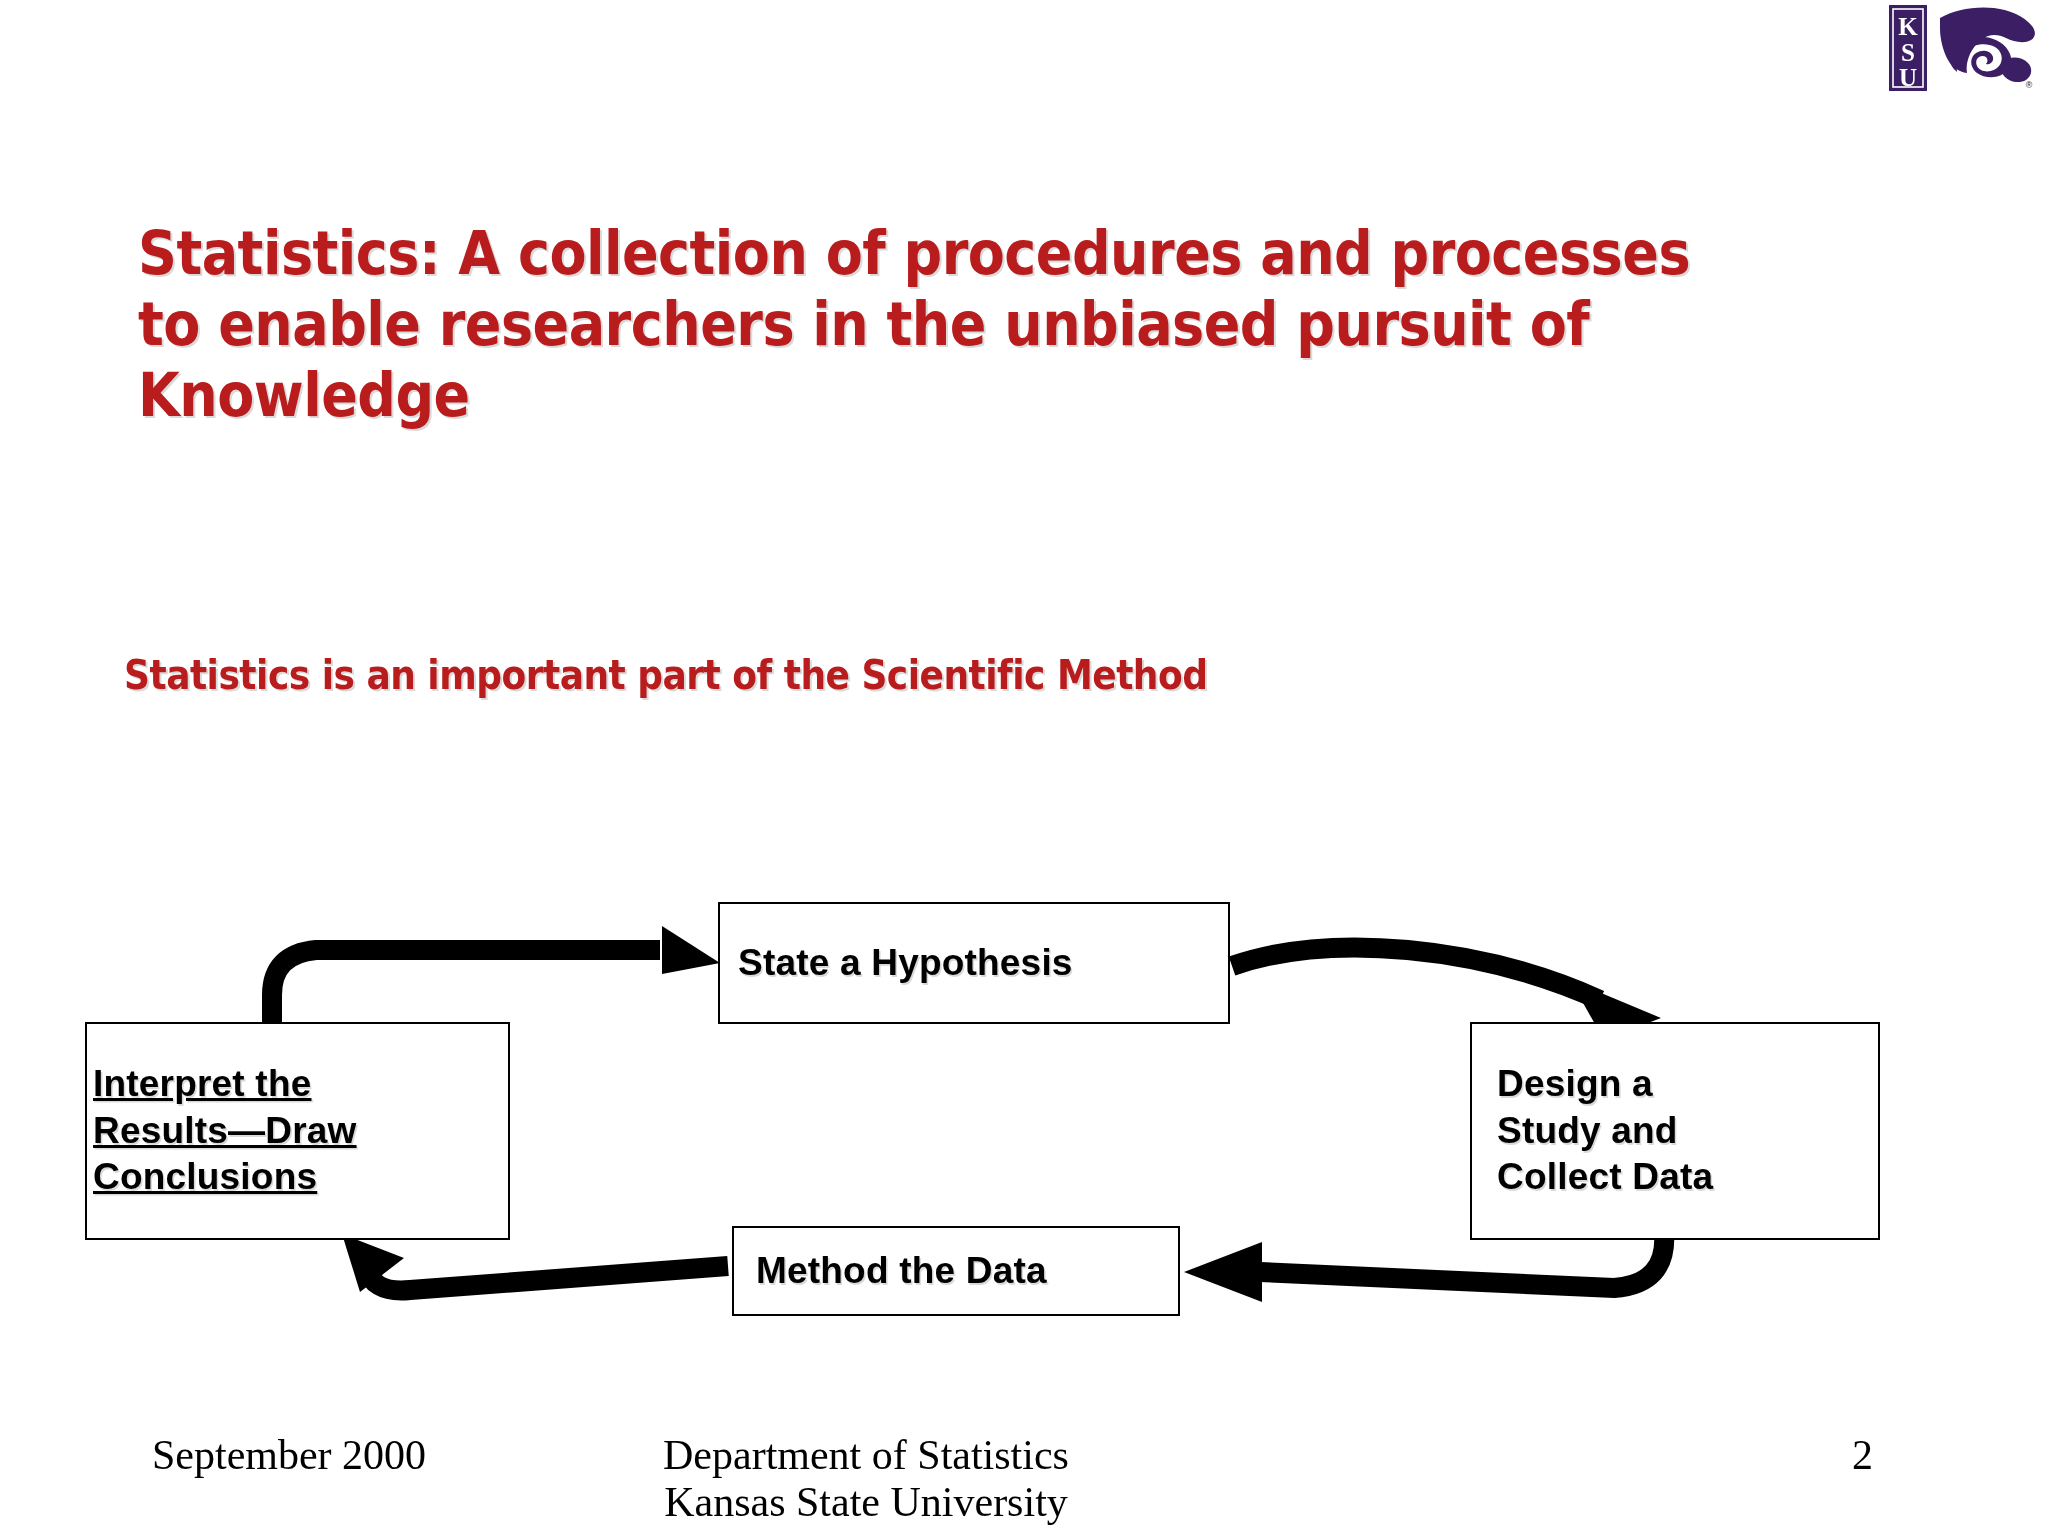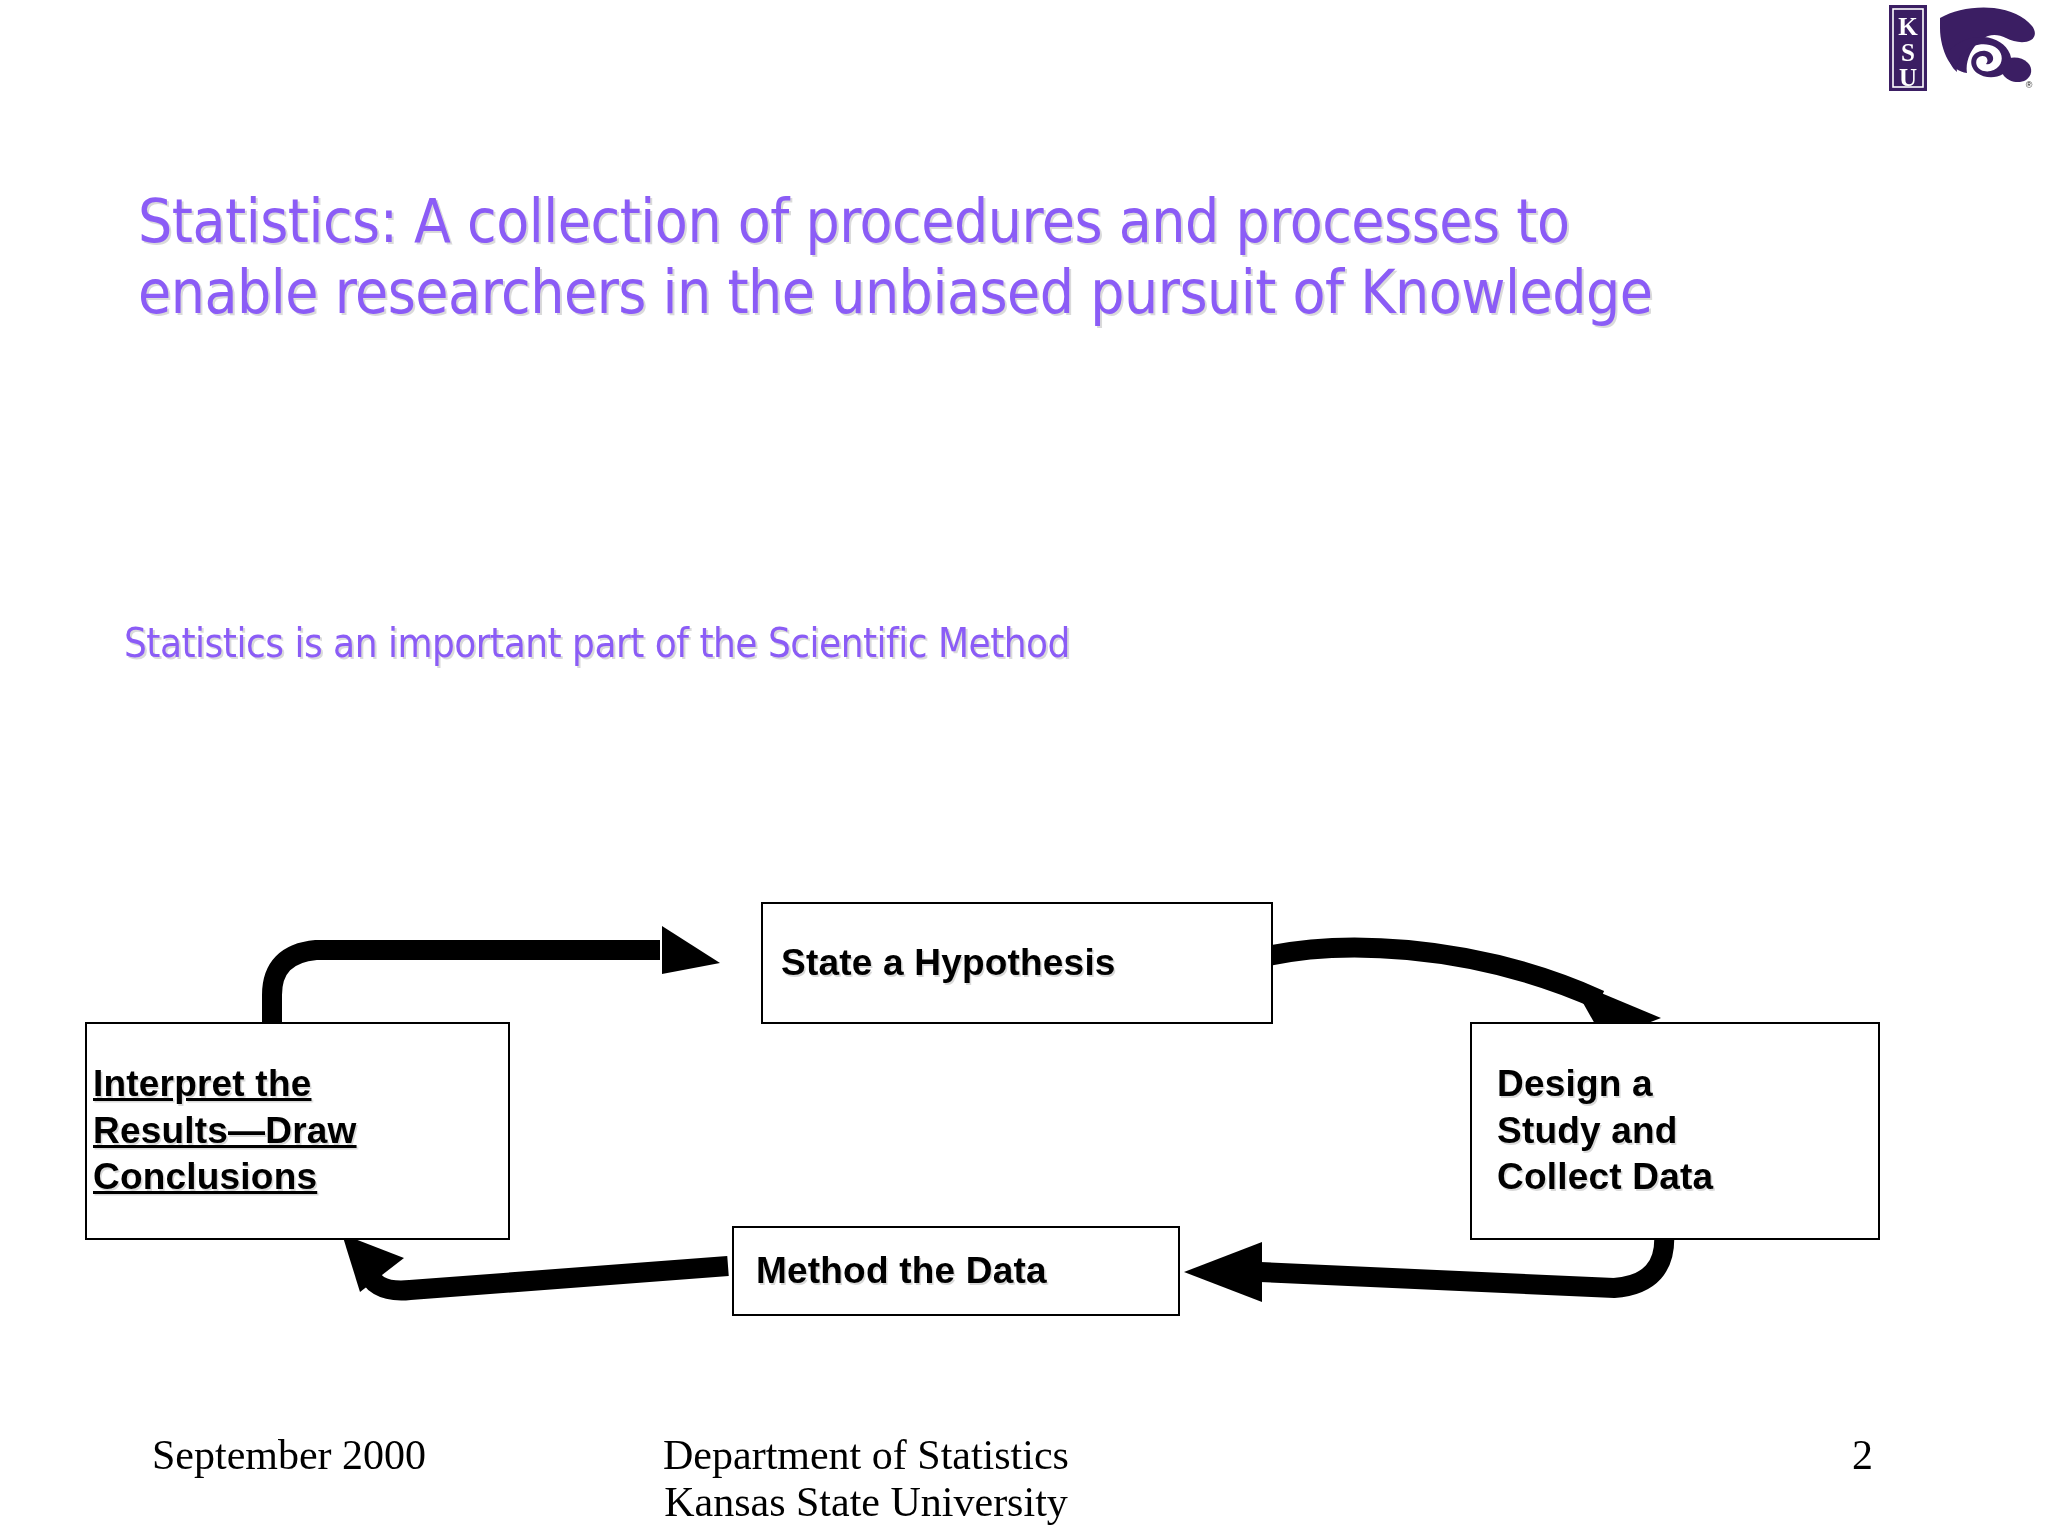--- a/index.html
+++ b/index.html
@@ -21,28 +21,29 @@
     position: absolute;
     top: 4px;
     left: 1888px;
     width: 150px;
     height: 88px;
   }
 
   
   .heading {
     position: absolute;
-    color: #8b5cf6;
+    color: #b91c1c;
     font-family: "DejaVu Sans Condensed", "Liberation Sans Narrow", "Liberation Sans", sans-serif;
-    font-weight: normal;
+    font-weight: bold;
     font-stretch: condensed;
     letter-spacing: -0.5px;
     line-height: 1.18;
     white-space: pre-line;
     text-shadow: 2px 2px 0 rgba(150,150,150,0.35);
+    margin-top: 32px;
   }
   #heading-primary {
     left: 138px;
     top: 186px;
     width: 1600px;
     font-size: 60px;
   }
   #heading-secondary {
     left: 124px;
     top: 620px;
@@ -74,21 +75,20 @@
     white-space: pre-line;
     text-shadow: 1.5px 1.5px 0 rgba(160,160,160,0.4);
     z-index: 5;
   }
   #node-hypothesis {
     left: 718px;
     top: 42px;
     width: 512px;
     height: 122px;
     padding-left: 18px;
-    margin-left: 43px;
   }
   #node-interpret {
     left: 85px;
     top: 162px;
     width: 425px;
     height: 218px;
     padding-left: 6px;
     text-decoration: underline;
   }
   #node-design {

